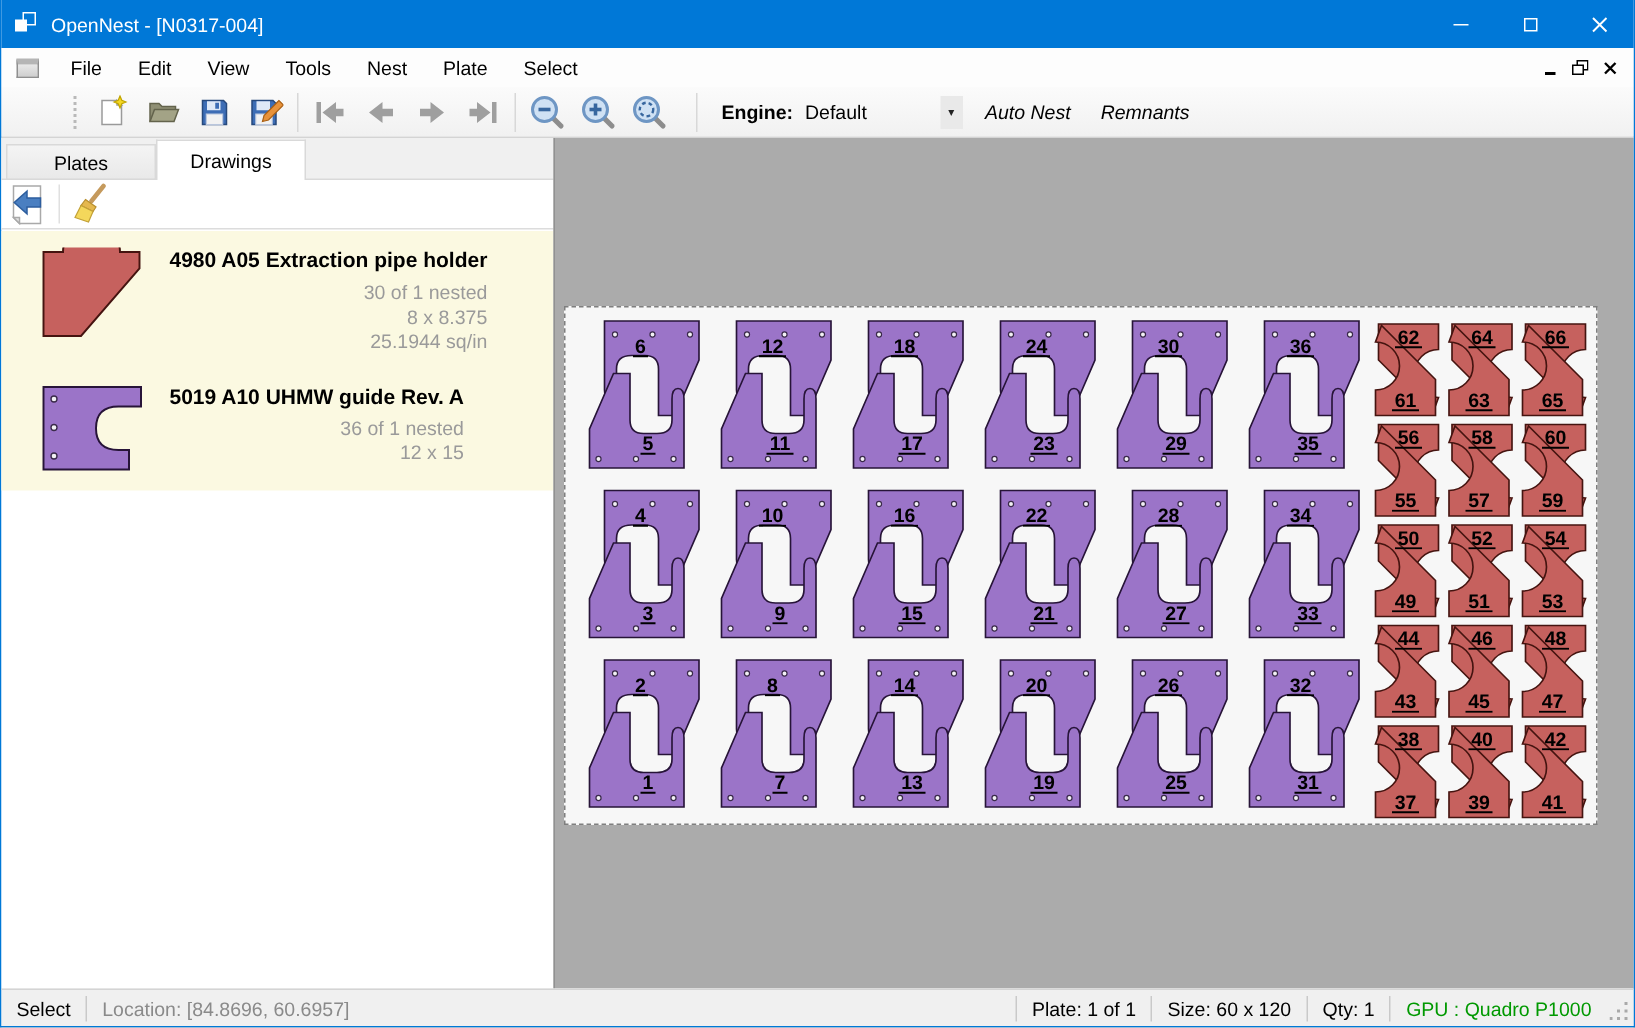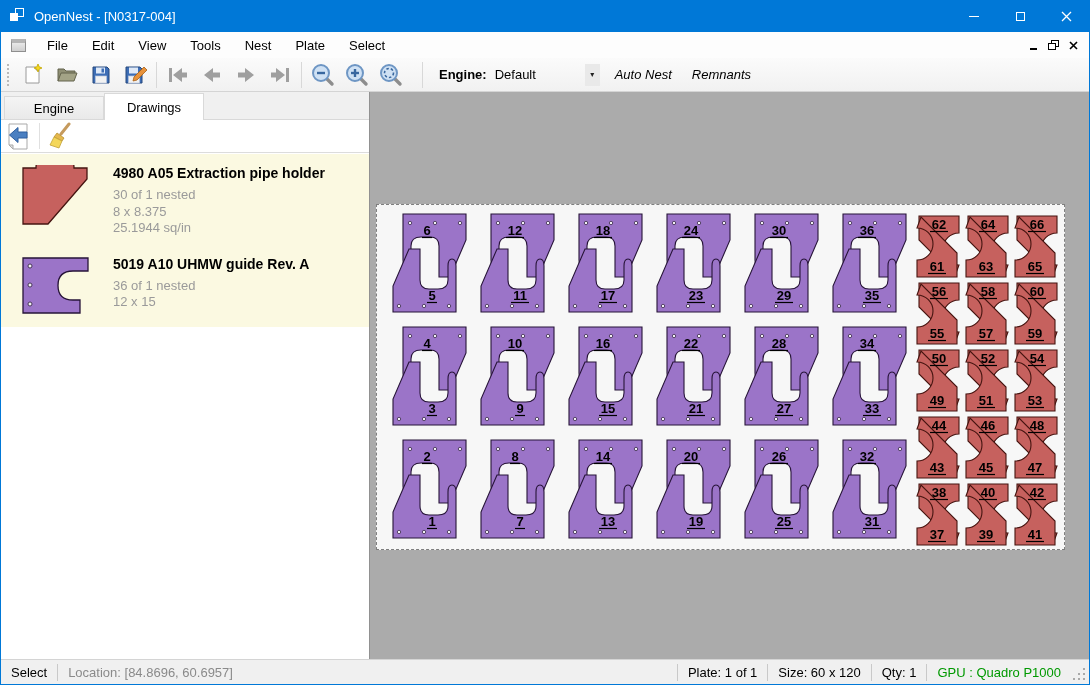--- a/index.html
+++ b/index.html
@@ -20,21 +20,21 @@
 
   
   .menubar { position:absolute; left:0; top:32px; right:0; height:26px; background:#fdfdfd; display:flex; align-items:center; }
   .mdi-icon { width:15px; height:13px; margin:0 9px 0 10px; background:linear-gradient(#e8e8e8,#cfcfcf); border:1px solid #8f8f8f; border-top:4px solid #b5b5b5; flex:none; }
   .menu-item { padding:4px 12px; }
   .menubar-spacer { flex:1; }
   .mdi-ctrl { width:20px; height:18px; display:flex; align-items:center; justify-content:center; }
   .mdi-min { width:7px; height:2px; background:#000; margin-top:8px; }
 
   
-  .toolbar { position:absolute; left:0; top:58px; right:0; height:34px; background:linear-gradient(#fbfbfb,#f1f1f1); border-bottom:1px solid #d4d4d4; display:flex; align-items:center; }
+  .toolbar { position:absolute; left:0; top:58px; right:0; height:34px; background:linear-gradient(#fbfbfb,#f1f1f1); border-bottom:1px solid #d4d4d4; display:flex; align-items:center;padding-left:42px; }
   .grip { width:3px; height:22px; border-left:2px dotted #b9b9b9; margin:0 6px 0 6px; }
   .tbtn { width:34px; height:30px; display:flex; align-items:center; justify-content:center; flex:none; }
   .tsep { width:1px; height:26px; background:#d8d8d8; margin:0 4px; }
   .engine-label { font-weight:bold; margin:0 6px 0 12px; }
   .engine-value { width:92px; padding-left:2px; }
   .combo-btn { width:15px; height:22px; background:#e9e9e9; display:flex; align-items:center; justify-content:center; font-size:8px; color:#222; }
   .tool-text { padding:5px 9px; margin-left:6px;font-style:italic; }
 
   
   .main { position:absolute; left:0; top:92px; right:0; bottom:25px; }
@@ -200,41 +200,41 @@
       <span>▾</span>
     </div>
     <div class="tool-text">Auto Nest</div>
     <div class="tool-text" style="margin-left:2px">Remnants</div>
   </div>
 
   <div class="main">
 
     <div class="left-panel">
       <div class="tabstrip">
-        <div class="tab t0">Engine</div>
+        <div class="tab t0">Plates</div>
         <div class="tab t1">Drawings</div>
       </div>
       <div class="panel-toolbar">
         <div class="ptbtn">
           <svg width="26" height="27" viewBox="0 0 26 27">
             <path d="M4,1h18v25H8l-4,-4z" fill="#fff" stroke="#a9a9a9"></path>
               <path d="M4,22l4,0v4z" fill="#e2e2e2" stroke="#a9a9a9"></path>
             <path d="M22,9H13V4.5L4.5,12L13,19.5V15h9z" fill="#4a7fc1" stroke="#2d5e9e"></path>
           </svg>
         </div>
         <div class="psep"></div>
         <div class="ptbtn">
           <svg width="26" height="28" viewBox="0 0 26 28">
             <line x1="21" y1="2" x2="13" y2="12" stroke="#c59a5d" stroke-width="3" stroke-linecap="round"></line>
             <path d="M9,11l7,5l-2,3l-8,-4z" fill="#e5b84e" stroke="#b88f2e" stroke-width="0.8"></path>
             <path d="M6,15l8,4l-3,7l-9,-3z" fill="#f4d75b" stroke="#c3a136" stroke-width="0.8"></path>
           </svg>
         </div>
       </div>
-      <div class="drawing-list" style="background: rgb(251, 249, 225);">
+      <div class="drawing-list" style="background: rgb(251, 249, 225); text-align: right;">
         <div class="drawing-item">
           <div class="thumb">
             <svg width="70" height="62" viewBox="0 0 70 62">
               <path d="M2,3H15A19,19 0 0 1 53,3H66V14L27,59H2Z" stroke="#451410" stroke-width="1.3" fill="#c6615e"></path>
             </svg>
           </div>
           <div class="d-meta">
             <div class="d-title">4980 A05 Extraction pipe holder</div>
             <div class="d-sub">30 of 1 nested</div>
             <div class="d-sub">8 x 8.375</div>

